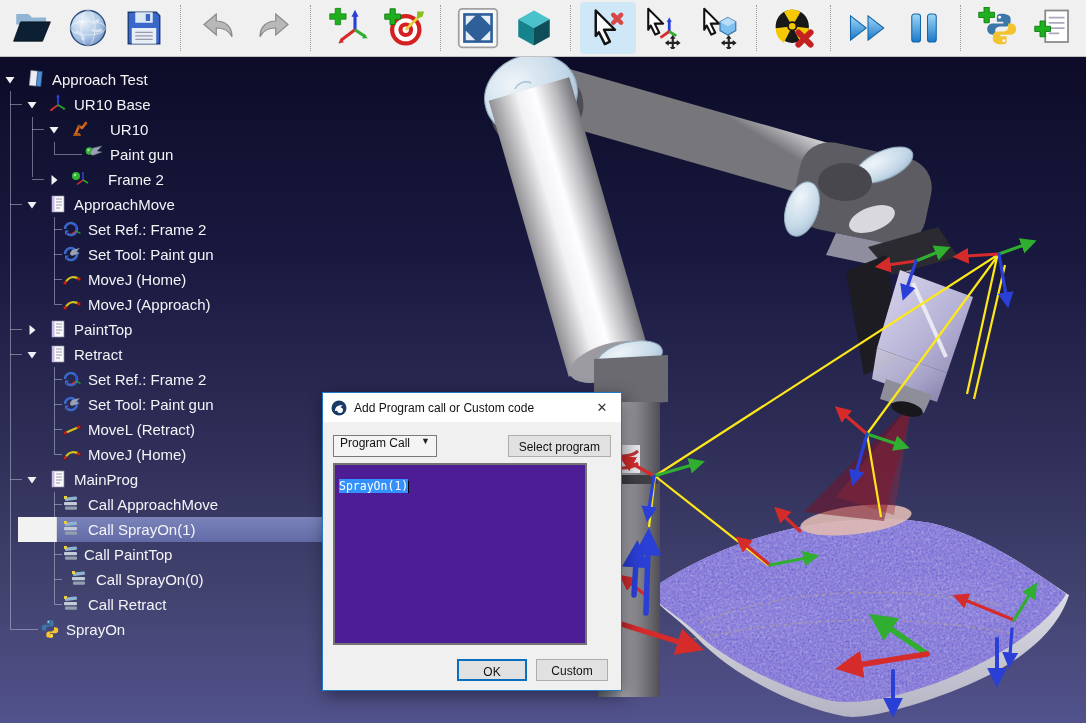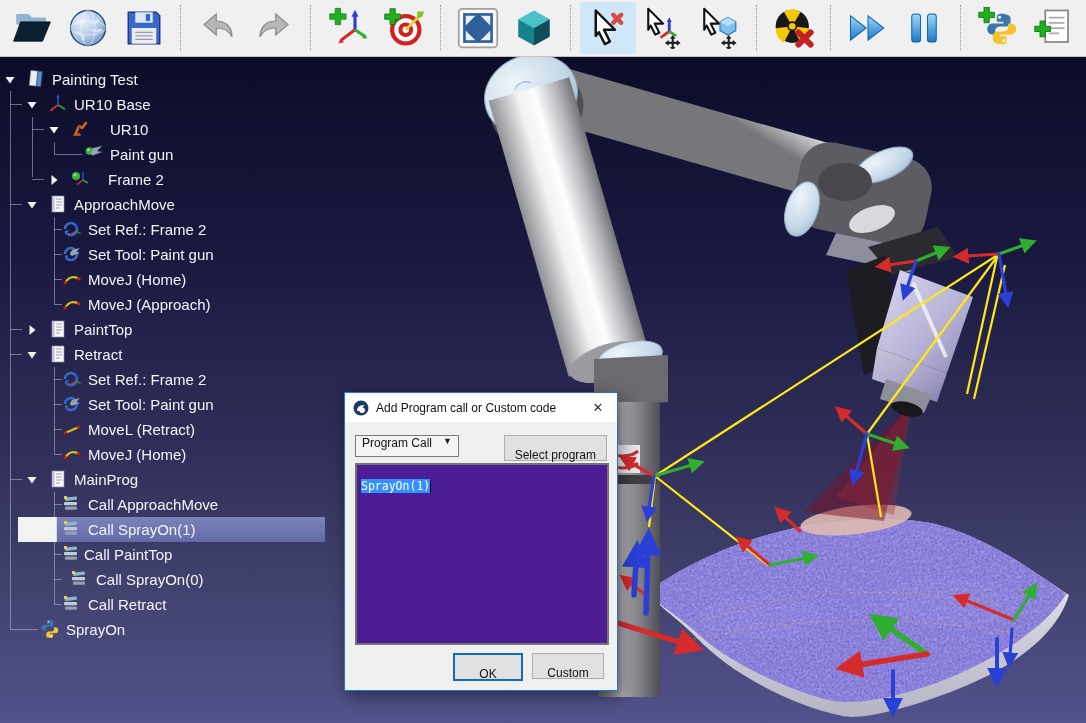--- a/index.html
+++ b/index.html
@@ -26,33 +26,33 @@
   .texp{position:absolute;top:7px;width:12px;height:12px}
   .ticon{position:absolute;top:2px;width:20px;height:20px}
   .ticon svg,.texp svg{width:100%;height:100%;display:block}
   .hl{position:absolute;left:57px;width:268px;height:25px;
       background:linear-gradient(180deg,#7b83ba,#626ba6)}
   .hlw{position:absolute;left:18px;width:39px;height:25px;background:#f2f2f2;
        border-right:1px solid #d9d9de;box-sizing:border-box}
   .gline{position:absolute;width:1px;background:rgba(195,200,220,.5)}
   .gtick{position:absolute;height:1px;background:rgba(195,200,220,.5)}
   
-  #dialog{position:absolute;left:344px;top:392px;width:274px;height:299px;background:#f0f0f0;
+  #dialog{position:absolute;left:322px;top:392px;width:300px;height:299px;background:#f0f0f0;
           border:1px solid #2179c4;box-shadow:3px 5px 16px rgba(0,0,10,.45);box-sizing:border-box}
   .dlg-title{height:29px;background:#fff;display:flex;align-items:center;padding:0 8px;gap:7px}
   .dlg-ico svg{width:16px;height:16px;display:block}
   .dlg-title-text{font-size:12px;color:#111;flex:1}
   .dlg-close{font-size:13px;color:#333;width:22px;text-align:center}
   .dlg-row{display:flex;justify-content:space-between;margin:13px 10px 8px}
   .combo{width:104px;height:22px;background:#f4f4f4;border:1px solid #7a7a7a;font-size:12px;
          display:flex;align-items:flex-start;justify-content:space-between;padding:0 6px;
          box-sizing:border-box;color:#111}
   .combo-arrow{font-size:9px;color:#222}
   .btn{height:22px;background:#e1e1e1;border:1px solid #adadad;font-size:12px;
-       font-family:inherit;padding:12px 10px;color:#111;box-sizing:border-box}
+       font-family:inherit;padding:4px 10px;color:#111;box-sizing:border-box}
   .code{position:absolute;left:10px;top:70px;width:254px;height:182px;background:#4c1d95;
         border:2px solid #737373;font-family:"DejaVu Sans Mono",monospace;font-size:11.5px;
         padding:14px 4px;box-sizing:border-box;color:#111}
   .code .sel{background:#3390ff;color:#fff}
   .caret{display:inline-block;width:1px;height:12px;background:#000;vertical-align:middle}
   .dlg-buttons{position:absolute;bottom:9px;left:0;width:100%;display:flex;
                justify-content:flex-end;gap:9px;padding-right:13px;box-sizing:border-box}
   .btn.ok{border:2px solid #0b6fc0;width:70px}
   .btn.cancel{width:72px}
   
@@ -477,21 +477,21 @@
           </svg>
         </span>
         <span class="ticon" style="left: 26px;">
           <svg viewBox="0 0 20 20">
             <g transform="rotate(6 10 10)">
               <rect x="4" y="2" width="7" height="15" fill="#ececf2" stroke="#8899aa" stroke-width=".6"></rect>
               <rect x="11" y="2" width="4.5" height="15" fill="#4f8fd0" stroke="#2a5a90" stroke-width=".6"></rect>
             </g>
           </svg>
         </span>
-        <span class="lbl" style="left: 52px;">Painting Test</span>
+        <span class="lbl" style="left: 52px;">Approach Test</span>
       </div>
       <div class="trow" style="top: 35px;">
         <span class="texp" style="left: 26px;">
           <svg viewBox="0 0 12 12">
             <path d="M1.5 3h9L6 9.5z" fill="#f0f0f5"></path>
           </svg>
         </span>
         <span class="ticon" style="left: 48px;">
           <svg viewBox="0 0 20 20">
             <g stroke-width="1.7" fill="none">

